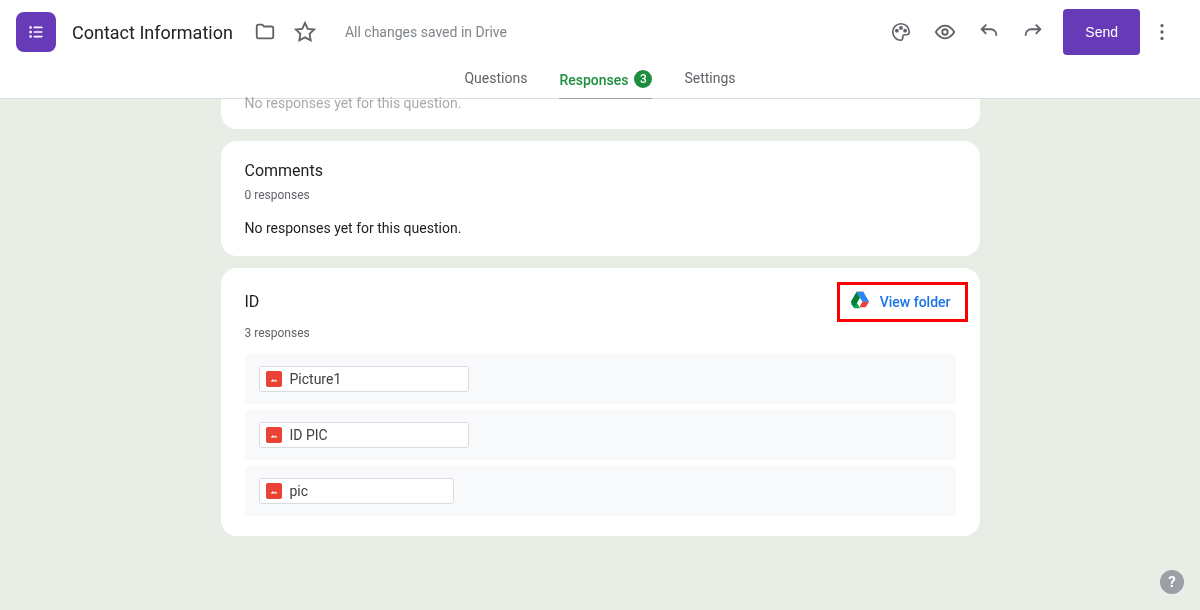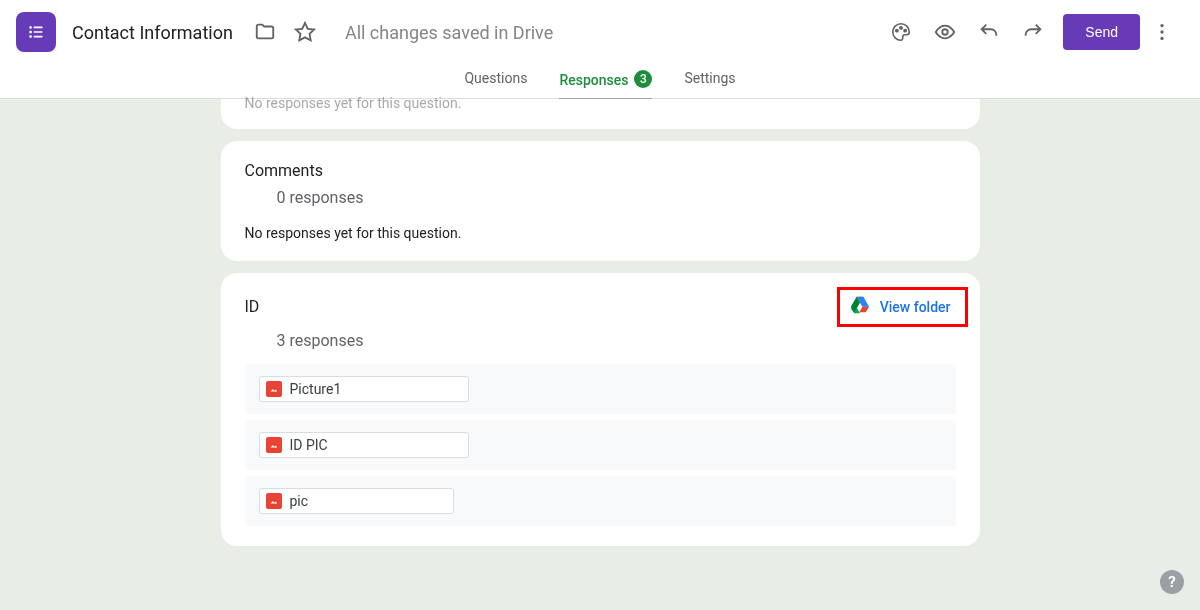--- a/index.html
+++ b/index.html
@@ -44,31 +44,31 @@
       display: flex;
       align-items: center;
       justify-content: center;
       background: transparent;
       border: none;
       cursor: pointer;
       color: #5f6368;
     }
     .save-status {
       color: #80868b;
-      font-size: 18px;
+      font-size: 14px;
       margin-left: 20px;
     }
     .spacer { flex: 1; }
     .send-btn {
       background: #673ab7;
       color: #fff;
       border: none;
       border-radius: 4px;
       padding: 0 22px;
-      height: 36px;
+      height: 46px;
       font-size: 14px;
       font-weight: 500;
       cursor: pointer;
       margin-left: 8px;
     }
     .hdr-right .hdr-icon-btn { margin: 0 2px; }
     .tabs {
       display: flex;
       justify-content: center;
       align-items: flex-end;
@@ -126,24 +126,23 @@
       margin-top: -10px;
       filter: blur(0.5px);
       opacity: 0.7;
     }
     .q-title {
       font-size: 16px;
       color: #202124;
       margin-bottom: 8px;
     }
     .q-sub {
-      font-size: 16px;
+      font-size: 12px;
       color: #5f6368;
       margin-bottom: 18px;
-      margin-left: 32px;
     }
     .q-empty {
       font-size: 14px;
       color: #202124;
     }
     .id-header {
       display: flex;
       align-items: center;
       justify-content: space-between;
       margin-bottom: 4px;

